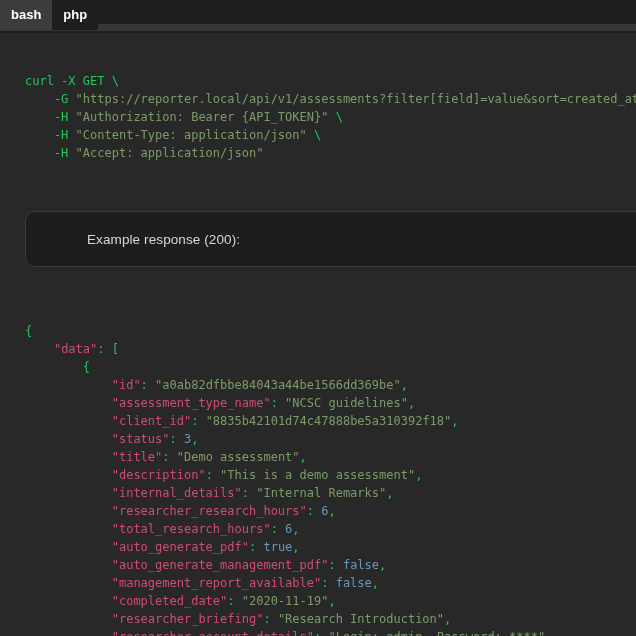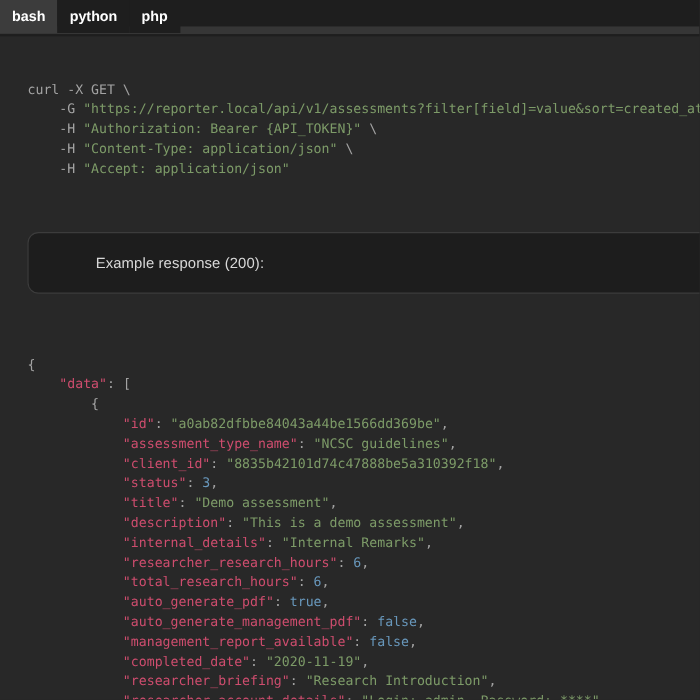--- a/index.html
+++ b/index.html
@@ -25,21 +25,21 @@
   }
   .tab.active{background:#3c3c3c;text-align:center;}
   .tab:not(.active){background:#1e1e1e;}
   
   pre.code{
     position:absolute;margin:0;
     font-family:"DejaVu Sans Mono",monospace;
     font-size:12px;line-height:18px;white-space:pre;
   }
   .cl{height:18px;}
-  .p{color:#a3a3a3;}   
+  .p{color:#22c55e;}   
   .s{color:#7d9b68;}   
   .k{color:#ce4d6e;}   
   .n{color:#6897bb;}   
   #curl-block{left:25px;top:72px;}
   #json-block{left:25px;top:322px;}
   
   .resp-panel{
     position:absolute;left:25px;right:-14px;top:211px;height:56px;
     background:#1d1d1d;border:1px solid #3c3c3c;border-radius:10px;
     box-sizing:border-box;display:flex;align-items:center;
@@ -49,21 +49,20 @@
     color:#d8d8d8;font-size:13.5px;letter-spacing:.1px;margin-left:48px;
   }
 </style>
 </head>
 <body>
 
 <div class="tabbar">
   <div class="tab-scroll-track"></div>
   <div class="tabs">
     <div class="tab active">bash</div>
-    <div class="tab">python</div>
     <div class="tab">php</div>
   </div>
 </div>
 
 <pre class="code" id="curl-block"><div class="cl"><span class="p">curl -X GET \</span></div><div class="cl"><span class="p">    -G </span><span class="s">"https://reporter.local/api/v1/assessments?filter[field]=value&amp;sort=created_at&amp;i</span></div><div class="cl"><span class="p">    -H </span><span class="s">"Authorization: Bearer {API_TOKEN}"</span><span class="p"> \</span></div><div class="cl"><span class="p">    -H </span><span class="s">"Content-Type: application/json"</span><span class="p"> \</span></div><div class="cl"><span class="p">    -H </span><span class="s">"Accept: application/json"</span></div></pre>
 
 <div class="resp-panel">
   <span class="resp-panel-label">Example response (200):</span>
 </div>
 

